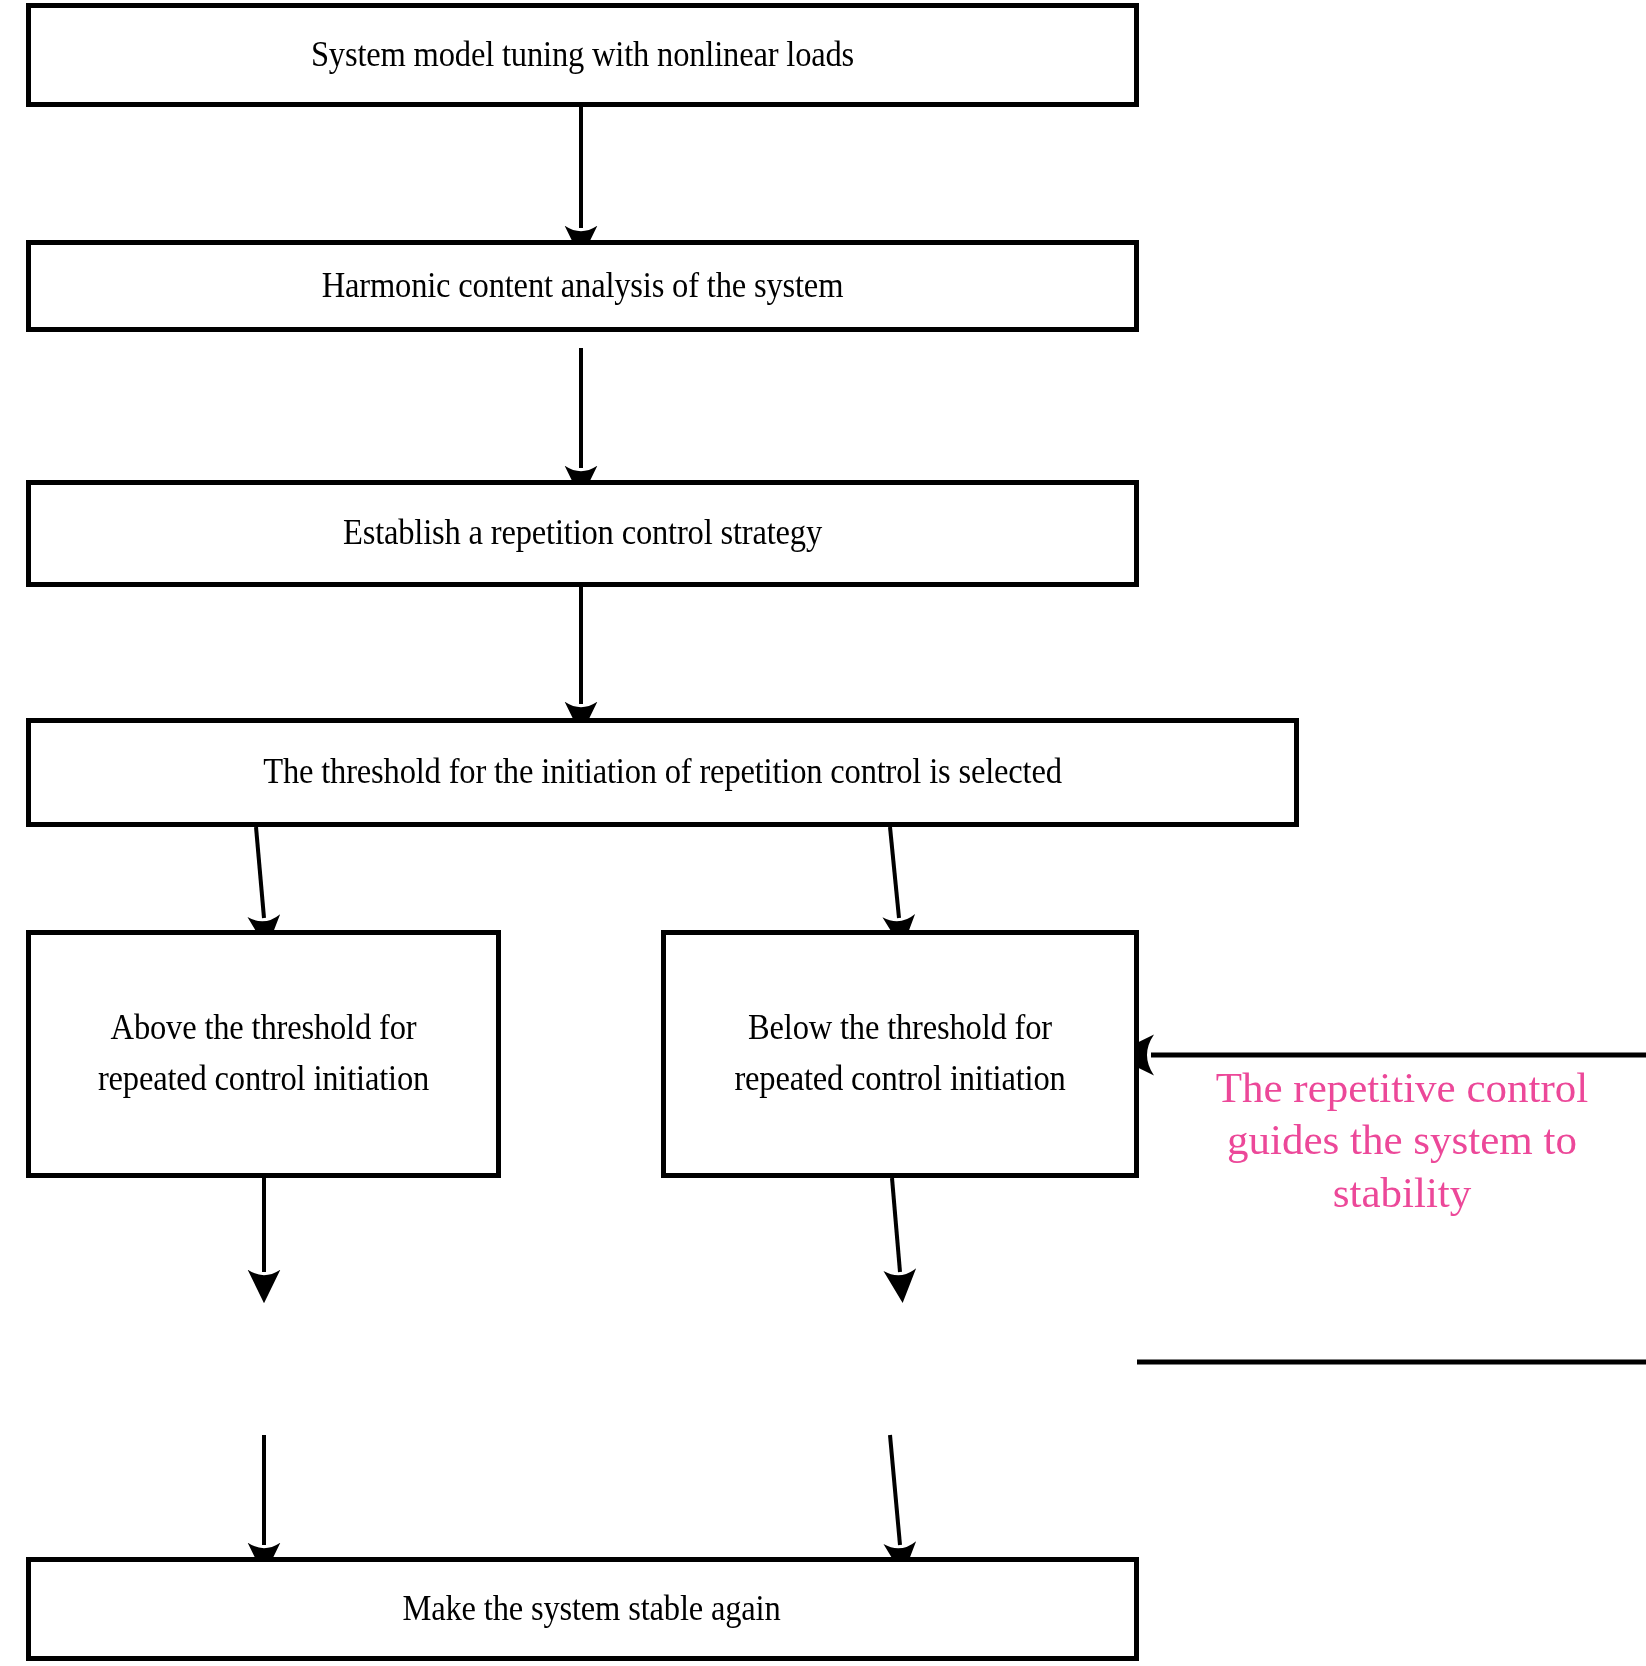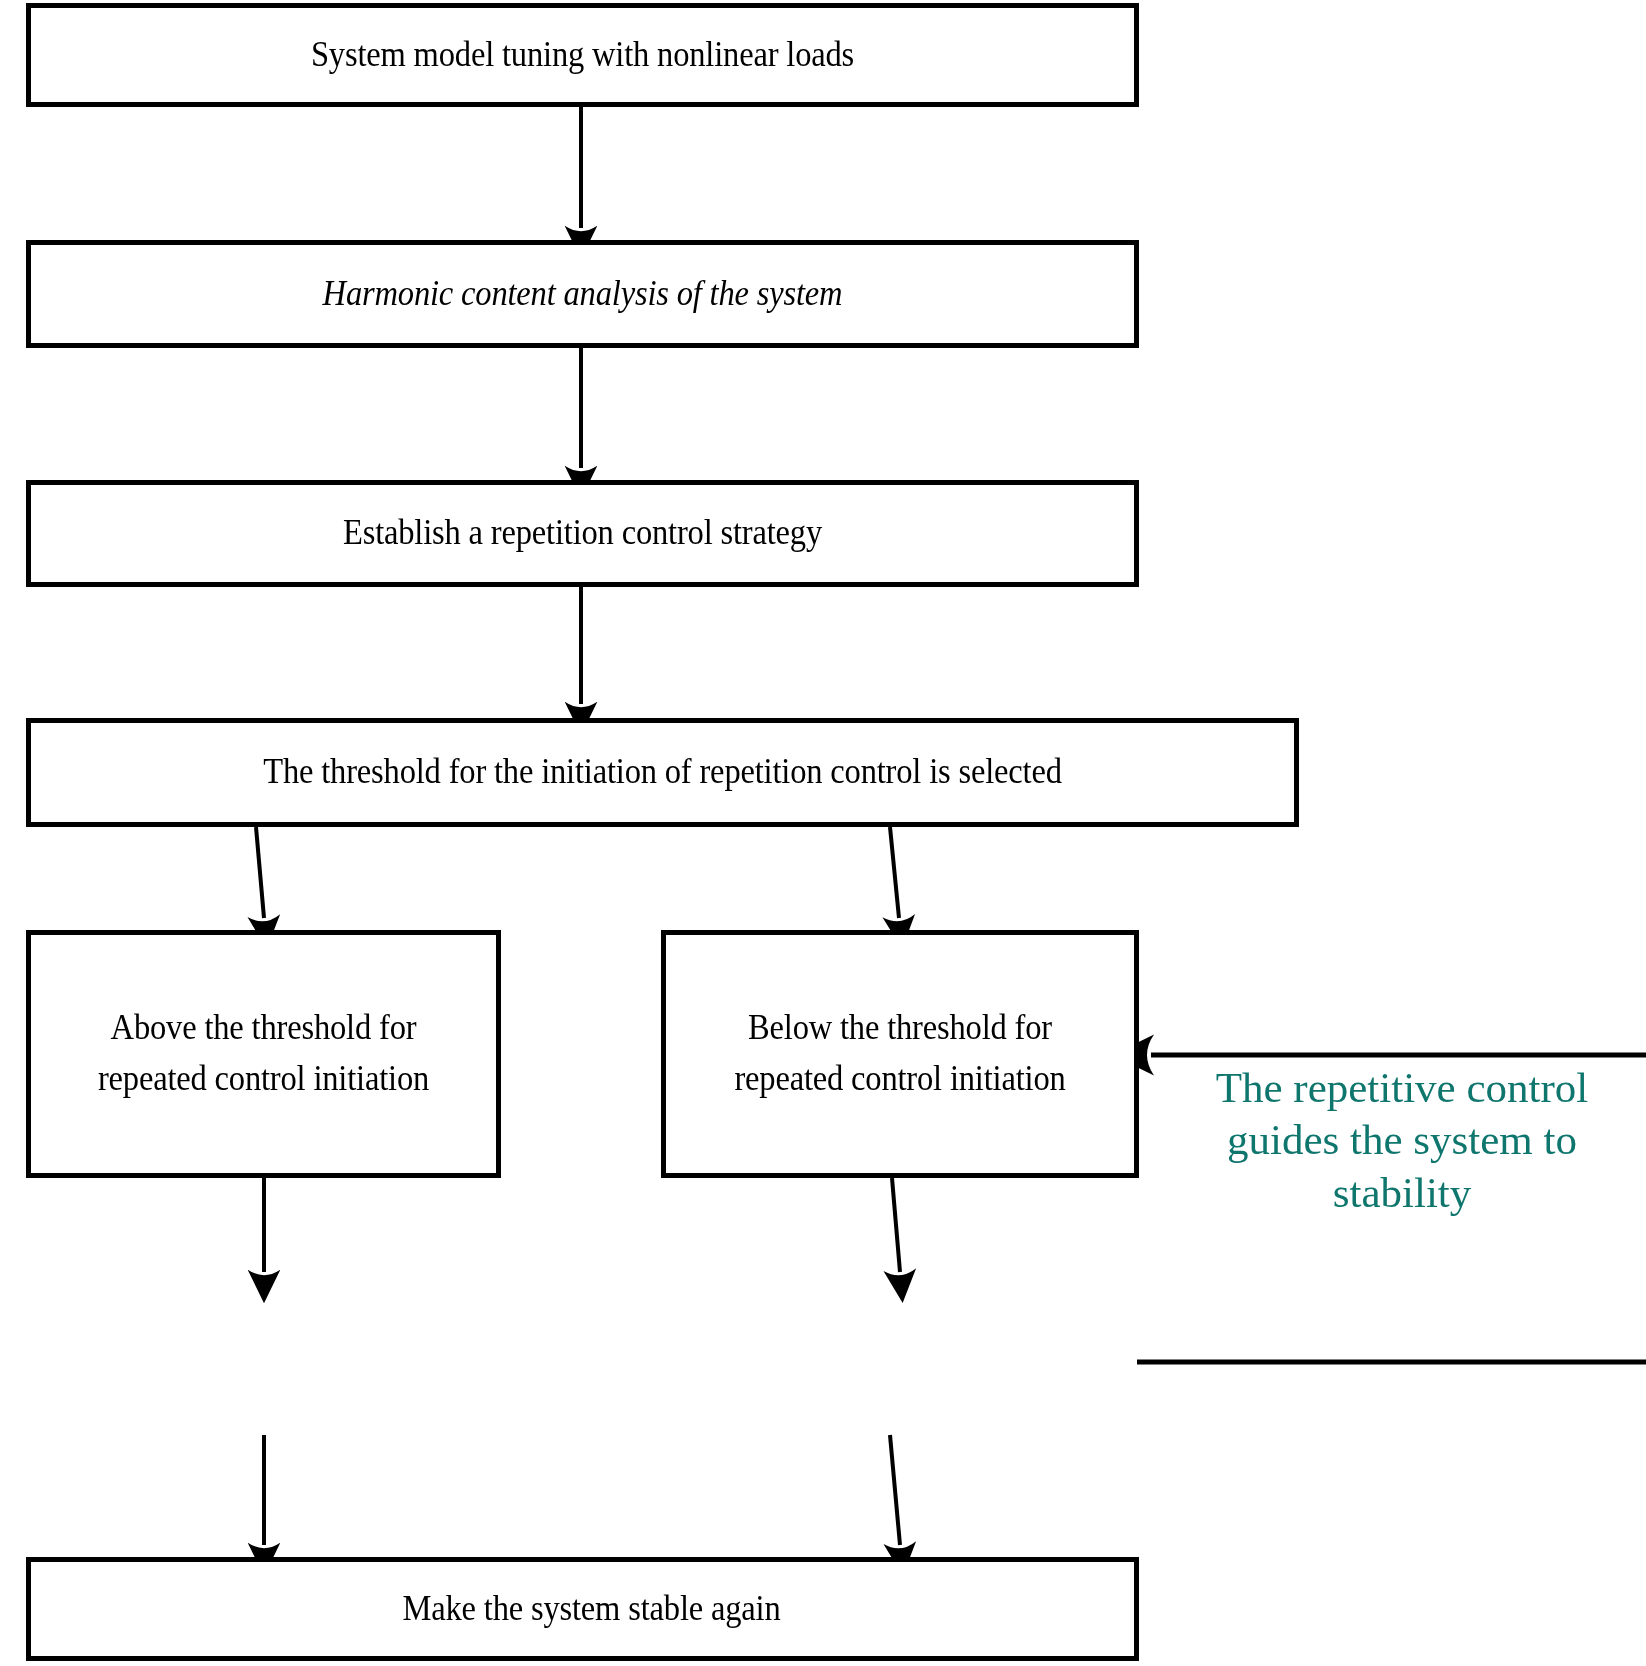--- a/index.html
+++ b/index.html
@@ -42,21 +42,21 @@
     font-size: 35px;
     line-height: 1.28;
     letter-spacing: -0.2px;
     transform: scaleX(0.93);
   }
   .node-label.two-line {
     line-height: 1.45;
   }
   .loop-note {
     position: absolute;
-    color: #0f766e;
+    color: #ec4899;
     text-align: center;
     font-family: "Liberation Serif", "DejaVu Serif", serif;
     font-size: 43px;
     line-height: 1.22;
   }
 </style>
 </head>
 <body>
 
 <div id="canvas">
@@ -106,21 +106,21 @@
 
     <g>
       <path d="M1113,1362 L1643,1362 L1643,1055 L1127,1055" fill="none" stroke="#000000" stroke-width="5" marker-end="url(#ah)"></path>
     </g>
   </svg>
 
   <div class="node-box" style="left:2px; top:3px; width:1113px; height:104px;">
     <span class="node-label">System model tuning with nonlinear loads</span>
   </div>
 
-  <div class="node-box" style="left:2px; top:240px; width:1113px; height:108px;font-style:italic;">
+  <div class="node-box" style="left:2px; top:240px; width:1113px; height:92px;">
     <span class="node-label">Harmonic content analysis of the system</span>
   </div>
 
   <div class="node-box" style="left:2px; top:480px; width:1113px; height:107px;">
     <span class="node-label">Establish a repetition control strategy</span>
   </div>
 
   <div class="node-box" style="left:2px; top:718px; width:1273px; height:109px;">
     <span class="node-label">The threshold for the initiation of repetition control is selected</span>
   </div>

